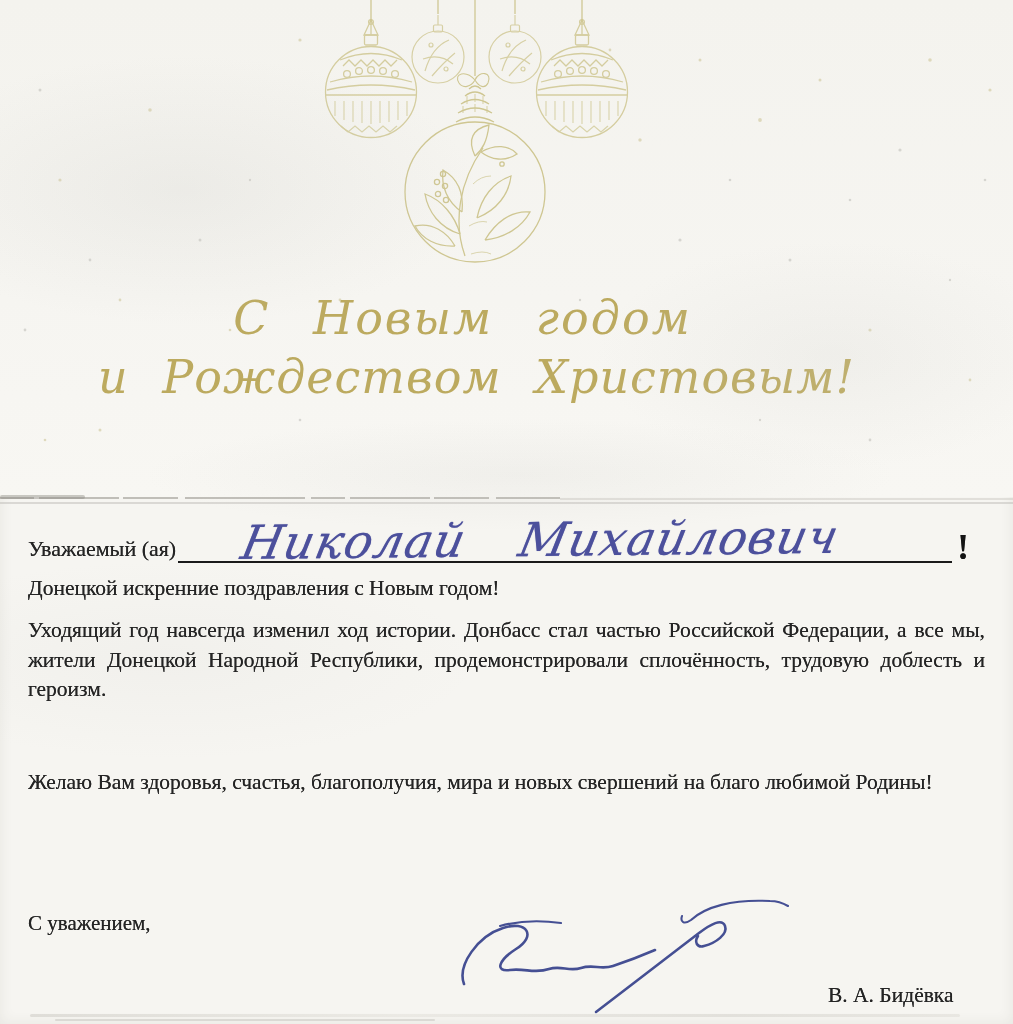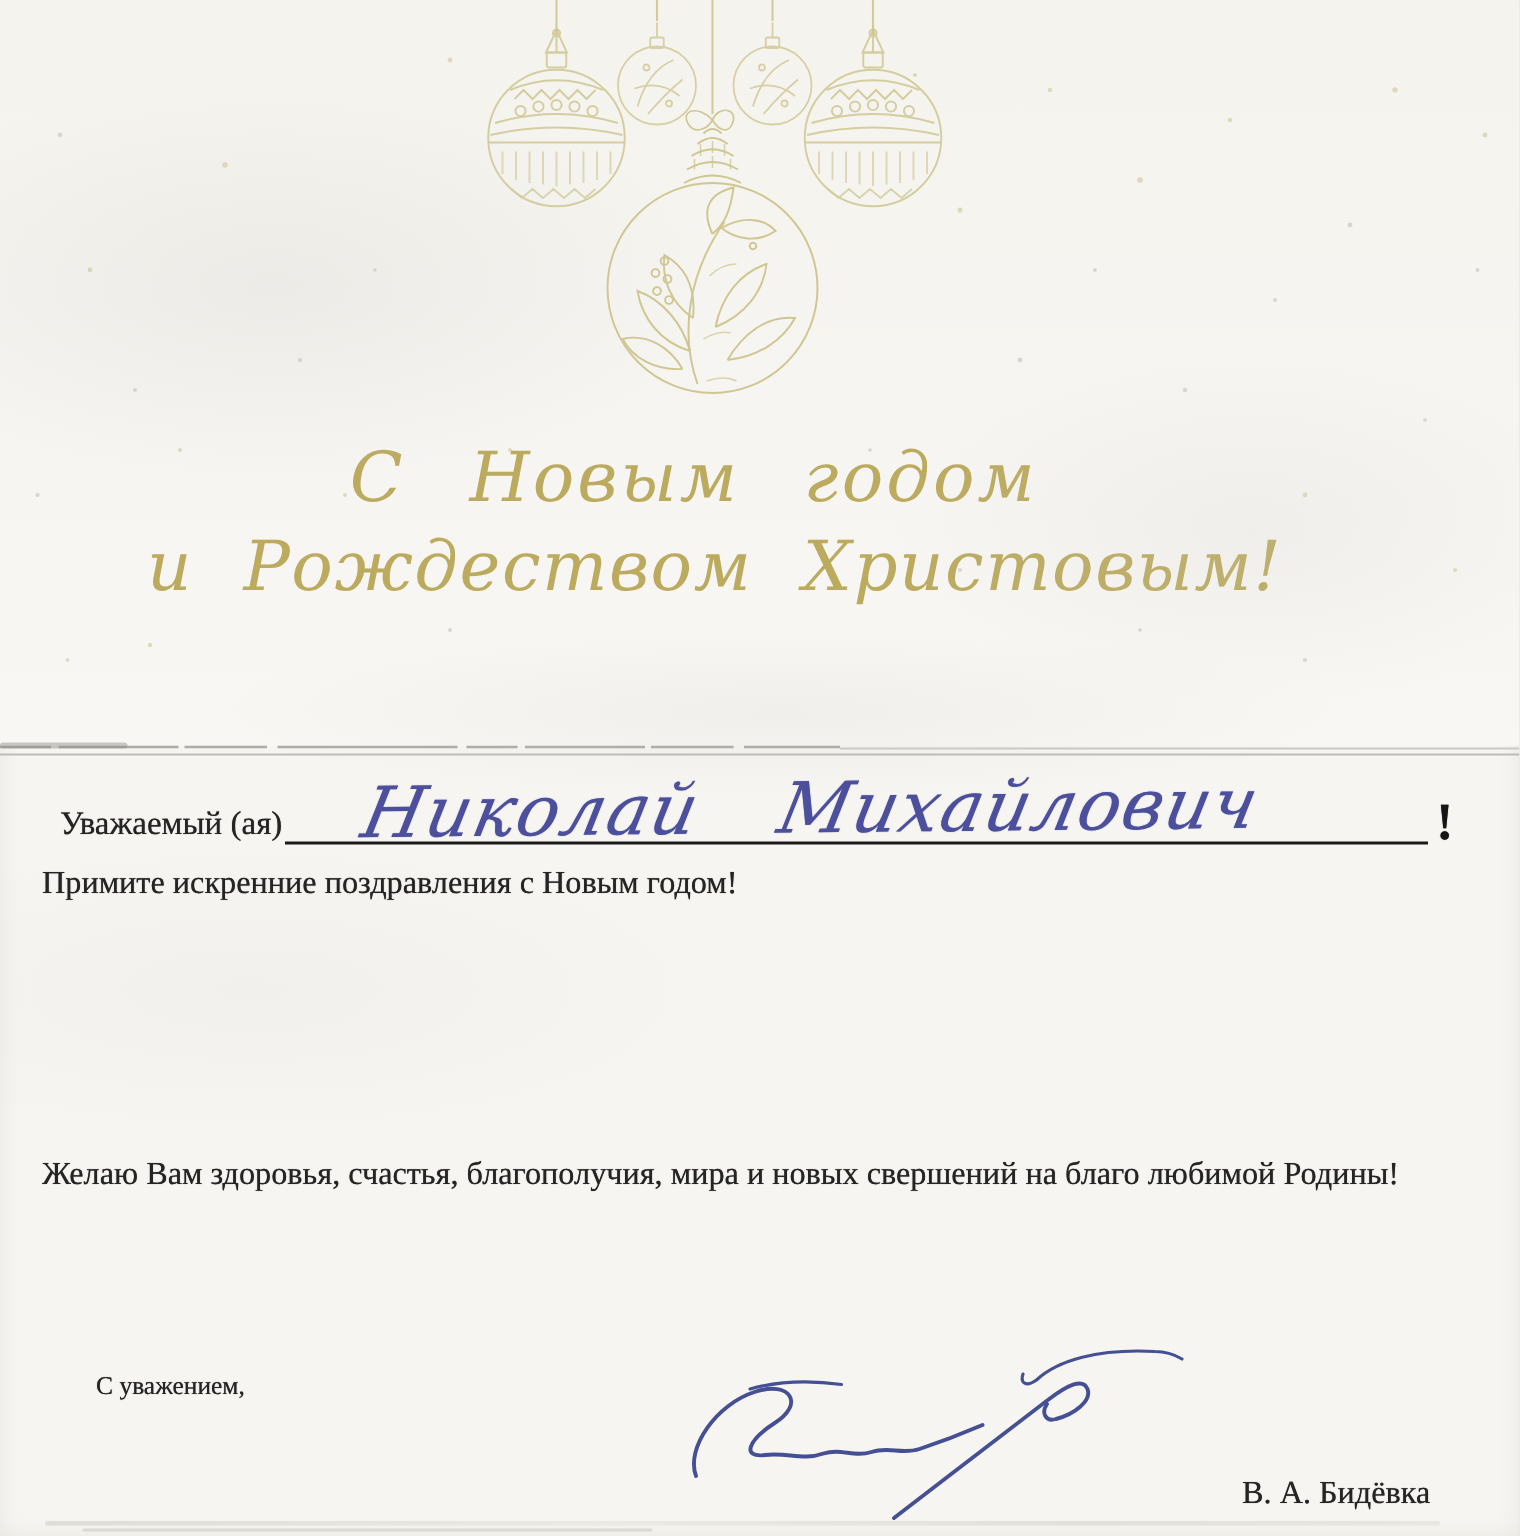--- a/index.html
+++ b/index.html
@@ -27,21 +27,21 @@
   .greeting .g2{
     font-family:"DejaVu Serif", serif;font-style:italic;font-size:46px;line-height:1.1;
     letter-spacing:1px;word-spacing:18px;white-space:nowrap;margin-top:8px;transform:translateX(14px);
   }
 
   .fold{position:absolute;top:493px;left:0;}
 
   .letter-text{color:#242424;text-shadow:0 0 .5px rgba(34,34,34,.85);}
 
   .salutation{
-    position:absolute;left:40px;right:44px;top:530px;height:33px;
+    position:absolute;left:28px;right:44px;top:530px;height:33px;
     display:flex;align-items:flex-end;text-align:center;
   }
   .sal-label{font-size:22px;line-height:1;padding-bottom:3px;white-space:nowrap;}
   .sal-line{flex:1;align-self:stretch;border-bottom:2.6px solid #1a1a1a;margin-left:2px;}
   .sal-excl{font-size:35px;font-weight:bold;line-height:.82;padding-left:5px;color:#141414;}
 
   .handname{
     position:absolute;left:243px;top:516px;z-index:3;
     font-family:"DejaVu Serif", serif;font-style:italic;
     font-size:47px;line-height:1;color:#4c509c;
@@ -50,21 +50,21 @@
     text-shadow:0 0 .7px rgba(76,80,156,.65);
   }
 
   .para{position:absolute;left:28px;width:957px;margin:0;font-size:21.5px;line-height:29.5px;text-align:justify;}
   .p1{top:574px;text-align:left;}
   .p2{top:616px;}
   .p3{top:703px;}
   .p4{top:768px;}
   .p5{top:838px;}
 
-  .closing{position:absolute;left:28px;top:911px;font-size:17px;line-height:25.5px;margin-left:36px;}
+  .closing{position:absolute;left:28px;top:911px;font-size:21px;line-height:25.5px;}
   .signer{position:absolute;left:828px;top:951px;font-size:21.5px;white-space:nowrap;margin-top:32px;}
 
   .signature{position:absolute;left:450px;top:886px;z-index:4;}
 
   .bottom-mark-a{position:absolute;top:1014px;left:30px;width:930px;height:3px;border-radius:2px;opacity:.65;
     background:linear-gradient(90deg,#d3d1cb,#e6e4de 40%,#d8d6d0 75%,#e2e0da);}
   .bottom-mark-b{position:absolute;top:1019px;left:55px;width:380px;height:2px;background:#c9c7c1;opacity:.55;border-radius:2px;}
 </style>
 </head>
 <body>
@@ -229,21 +229,22 @@
   <div class="blotch blotch-c"></div>
   <div class="blotch blotch-d"></div>
 
   <div class="salutation letter-text">
     <span class="sal-label">Уважаемый (ая)</span>
     <span class="sal-line"></span>
     <span class="sal-excl">!</span>
   </div>
   <div class="handname">Николай Михайлович</div>
 
-  <p class="para p1 letter-text">Примите искренние поздравления с Новым годом!</p>
+  <p class="para p1 letter-text">Донецкой искренние поздравления с Новым годом!</p>
+  <p class="para p2 letter-text">Уходящий год навсегда изменил ход истории. Донбасс стал частью Российской Федерации, а все мы, жители Донецкой Народной Республики, продемонстрировали сплочённость, трудовую доблесть и героизм.</p>
   <p class="para p4 letter-text">Желаю Вам здоровья, счастья, благополучия, мира и новых свершений на благо любимой Родины!</p>
 
   <div class="closing letter-text">
     <div>С уважением,</div>
   </div>
 
   <svg class="signature" width="340" height="138" viewBox="0 0 340 138" aria-hidden="true">
     <g stroke="#3c478f" fill="none" stroke-linecap="round" stroke-linejoin="round" opacity=".95">
       <path d="M232 30 C230 36 234 39 241 34 C255 21 282 13 320 15 C327 15 333 17 338 20" stroke-width="2.1"></path>
       <path d="M14 98 C7 79 28 50 53 42 C77 34 87 50 66 63 C49 74 44 86 60 84 C75 82 85 88 99 83 C111 79 119 86 131 82 C143 78 151 84 163 80 C178 75 191 70 205 64" stroke-width="2.6"></path>

